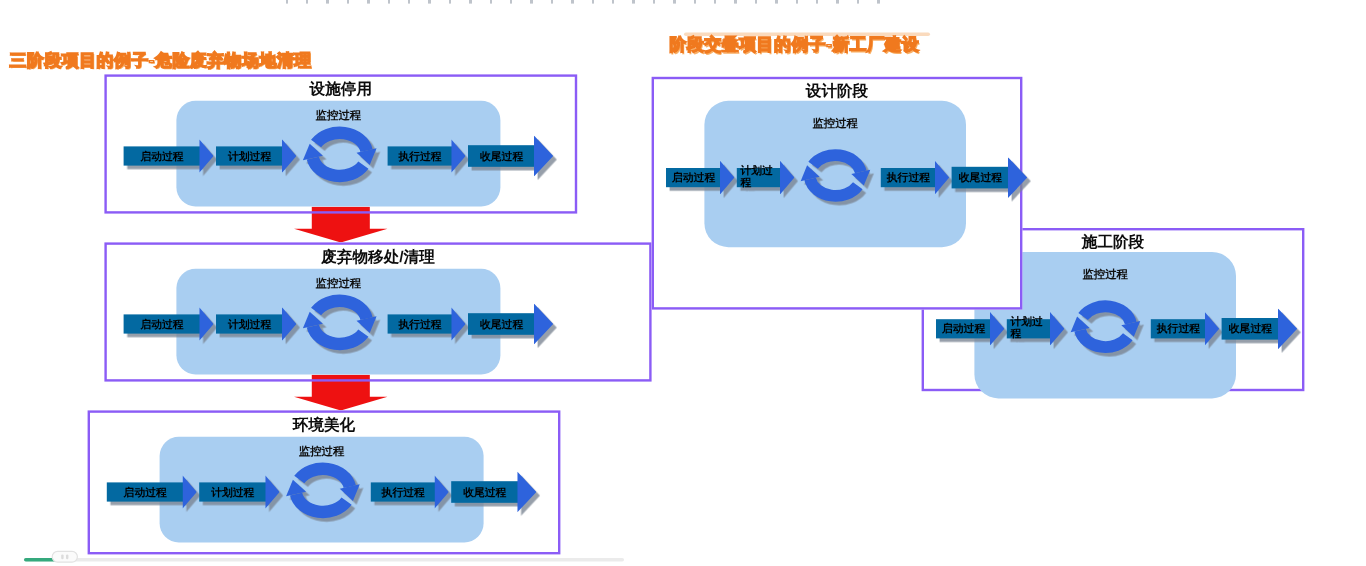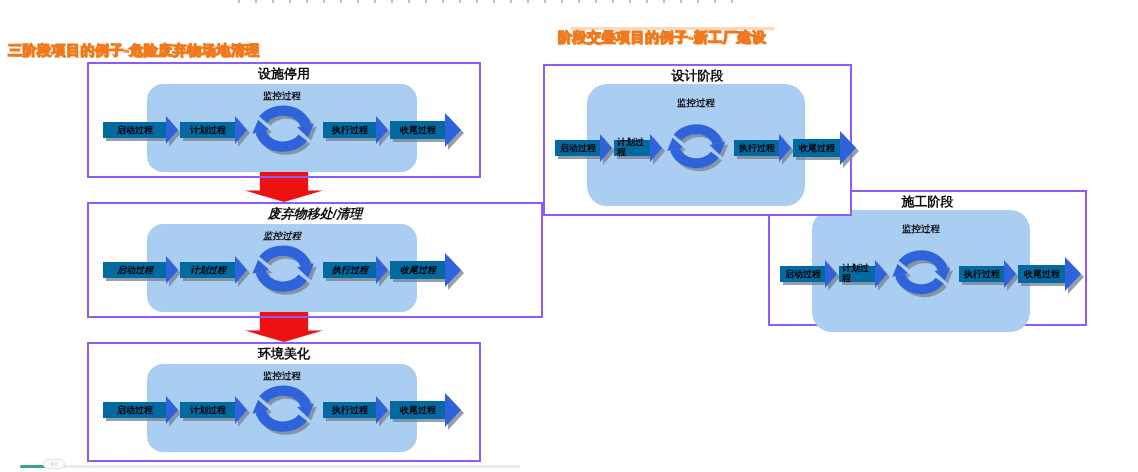--- a/index.html
+++ b/index.html
@@ -139,21 +139,21 @@
       </div>
       <div class="barrow close">
         <span class="body">收尾过程</span>
         <span class="head"></span>
       </div>
     </div>
   </div>
 </div>
 </div>
 
-<div class="abs phase-box small" style="left:87px;top:202px;width:456px;height:116px;font-style:italic;">
+<div class="abs phase-box small" style="left:87px;top:202px;width:456px;height:116px;">
   <div class="phase-title">废弃物移处/清理</div>
   <div class="flow-slot">
   <div class="flow">
     <div class="bluepanel"></div>
     <div class="monitor">监控过程</div>
     <div class="row">
       <div class="barrow init">
         <span class="body">启动过程</span>
         <span class="head"></span>
       </div>
@@ -173,21 +173,21 @@
       </div>
       <div class="barrow close">
         <span class="body">收尾过程</span>
         <span class="head"></span>
       </div>
     </div>
   </div>
 </div>
 </div>
 
-<div class="abs phase-box small" style="left:87px;top:342px;width:394px;height:120px;">
+<div class="abs phase-box small" style="left:73px;top:342px;width:394px;height:120px;">
   <div class="phase-title">环境美化</div>
   <div class="flow-slot">
   <div class="flow">
     <div class="bluepanel"></div>
     <div class="monitor">监控过程</div>
     <div class="row">
       <div class="barrow init">
         <span class="body">启动过程</span>
         <span class="head"></span>
       </div>
@@ -241,21 +241,21 @@
       </div>
       <div class="barrow close">
         <span class="body">收尾过程</span>
         <span class="head"></span>
       </div>
     </div>
   </div>
 </div>
 </div>
 
-<div class="abs phase-box tall opaque" style="left:543px;top:64px;width:309px;height:152px;">
+<div class="abs phase-box tall opaque" style="left:543px;top:64px;width:309px;height:194px;">
   <div class="phase-title">设计阶段</div>
   <div class="flow-slot">
   <div class="flow">
     <div class="bluepanel"></div>
     <div class="monitor">监控过程</div>
     <div class="row">
       <div class="barrow init">
         <span class="body">启动过程</span>
         <span class="head"></span>
       </div>

